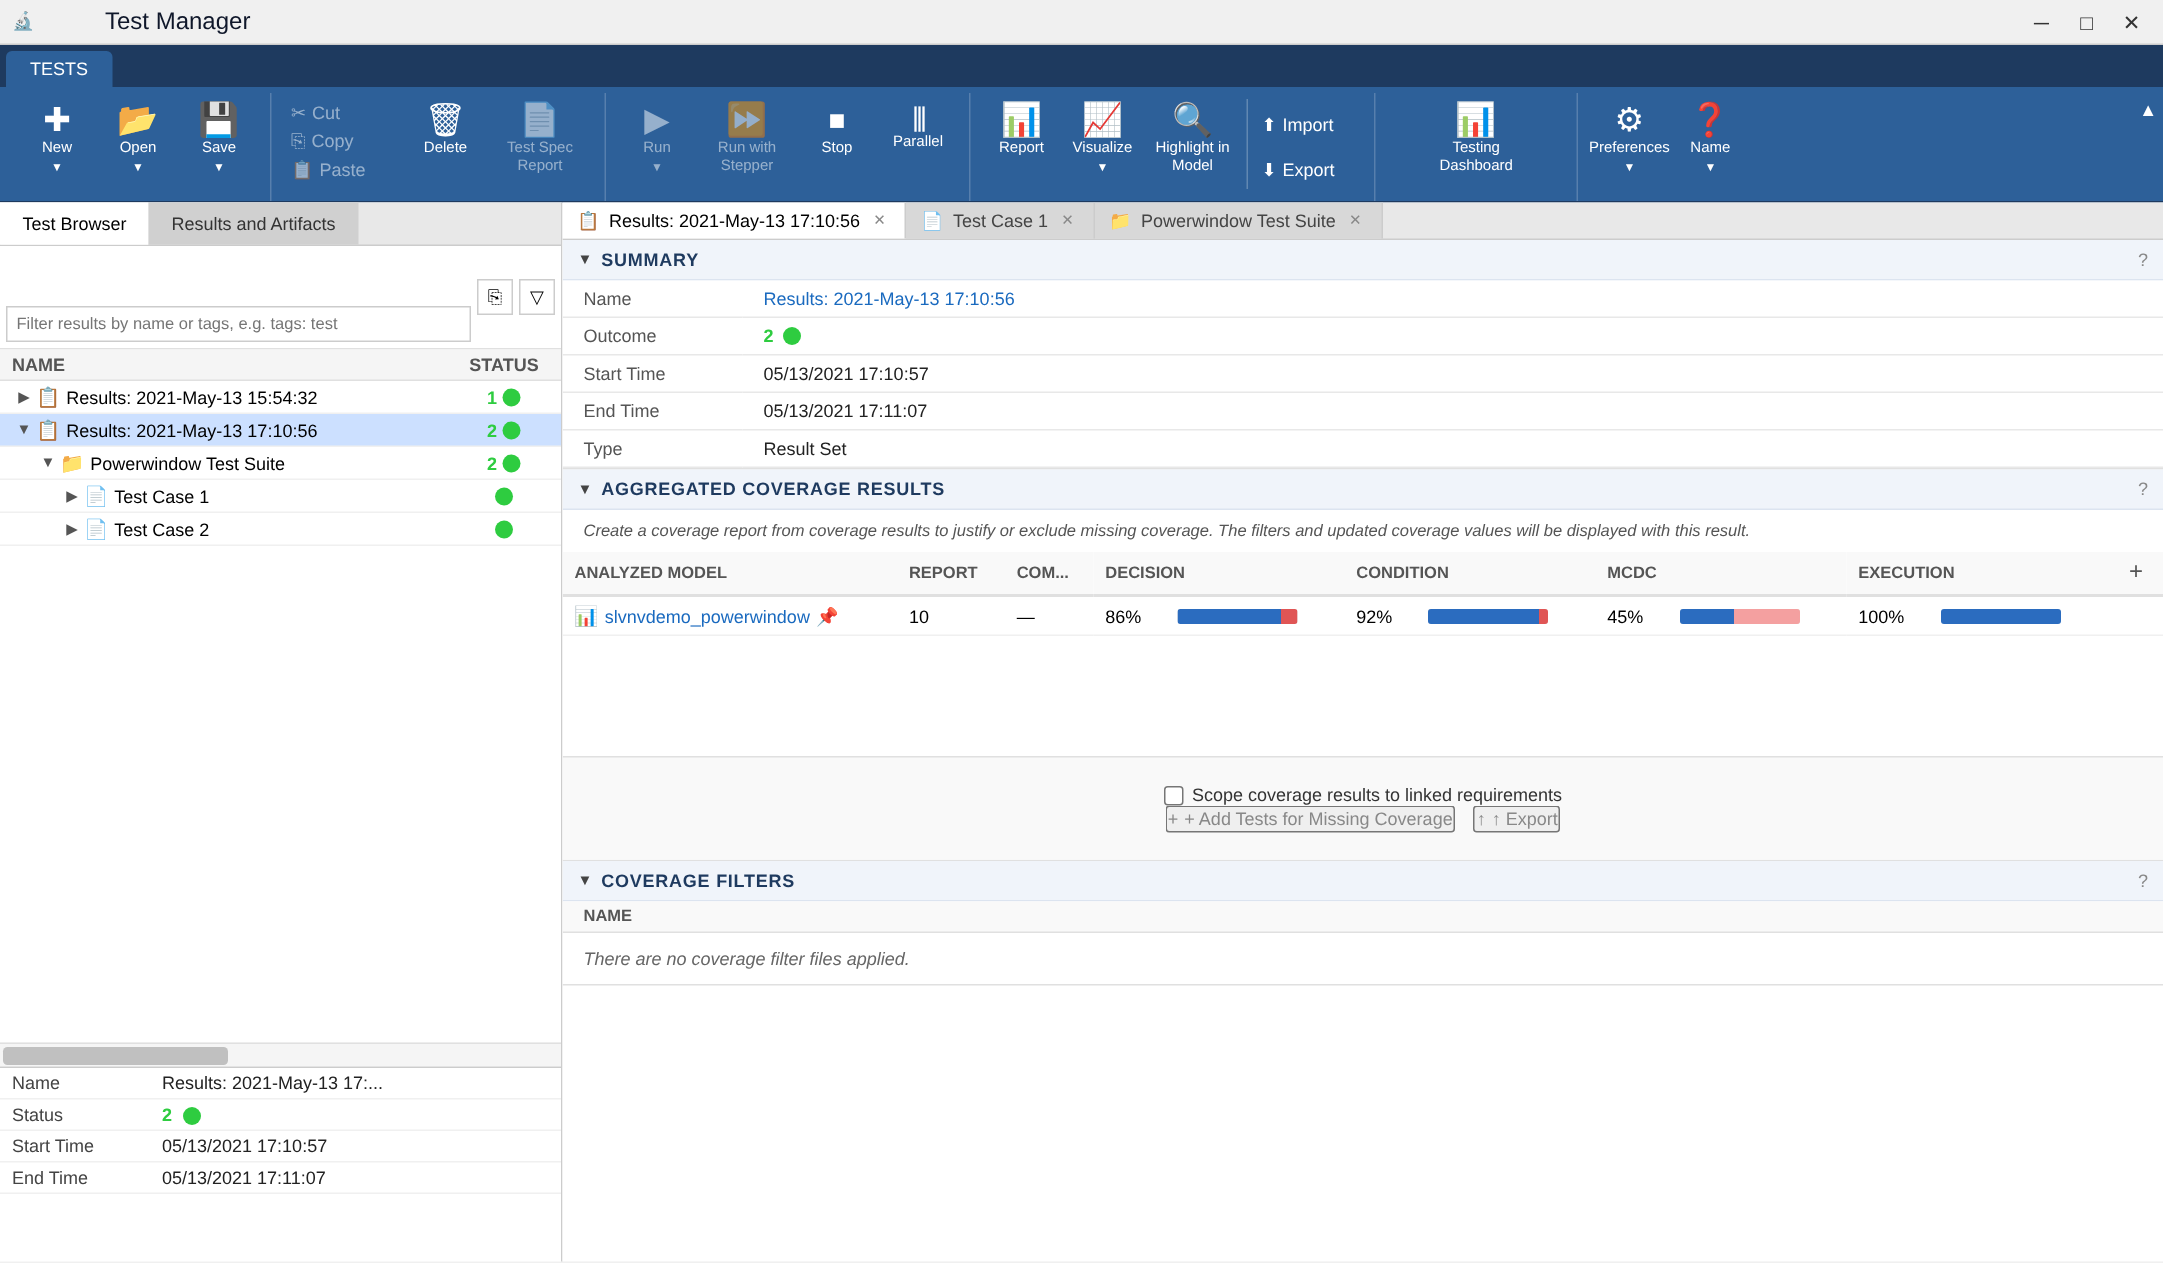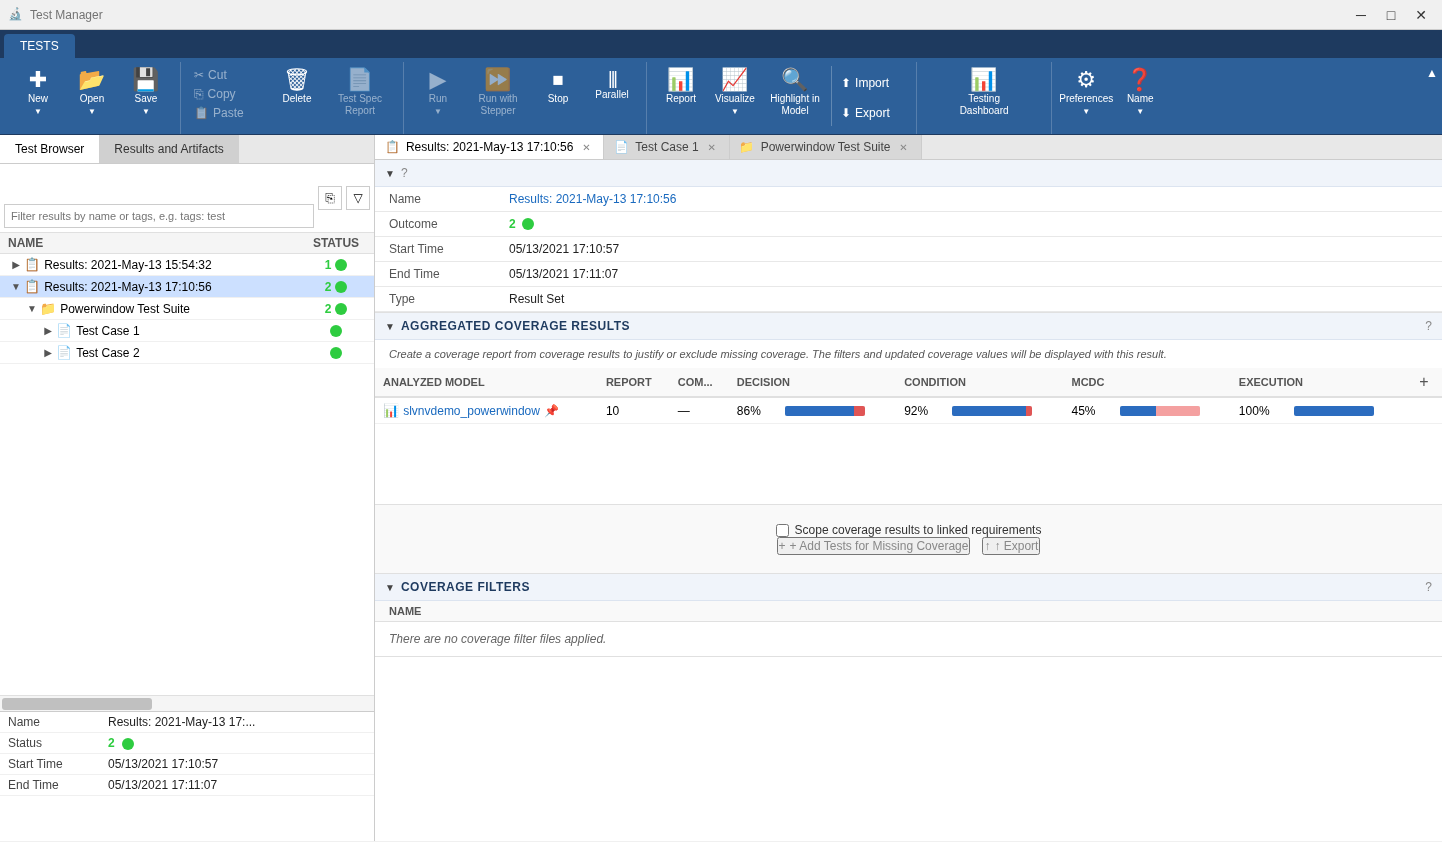--- a/index.html
+++ b/index.html
@@ -9,21 +9,21 @@
     .title-bar {
       height: 30px;
       background: #f0f0f0;
       display: flex;
       align-items: center;
       padding: 0 8px;
       border-bottom: 1px solid #ccc;
       position: relative;
     }
     .title-bar-icon { width: 16px; height: 16px; margin-right: 6px; }
-    .title-bar-text { font-size: 12px; color: #737373; flex: 1; }
+    .title-bar-text { font-size: 16px; color: #0f172a; flex: 1; margin-left: 40px; }
     .title-bar-controls { display: flex; gap: 4px; }
     .title-bar-btn { width: 26px; height: 20px; border: none; background: transparent; cursor: pointer; font-size: 14px; display: flex; align-items: center; justify-content: center; color: #333; }
 
     
     .app-tab-bar {
       height: 28px;
       background: #1e3a5f;
       display: flex;
       align-items: flex-end;
       padding-left: 4px;
@@ -712,20 +712,21 @@
         <span>Powerwindow Test Suite</span>
         <span class="tab-close">✕</span>
       </div>
     </div>
 
     <div class="content-area">
 
       <div class="section">
         <div class="section-header">
           <span class="section-toggle">▼</span>
+          <span class="section-title">SUMMARY</span>
           <span class="section-help">?</span>
         </div>
         <div class="section-body">
           <table class="summary-table">
             <tbody>
                 <tr>
               <td>Name</td>
               <td>
                 <a class="link-blue">Results: 2021-May-13 17:10:56</a>
               </td>

